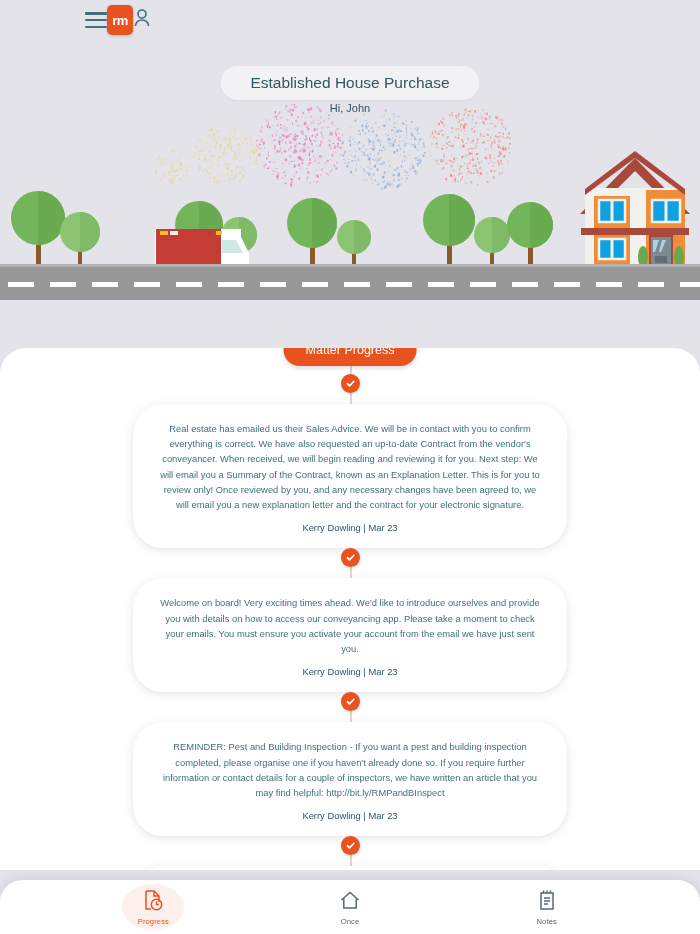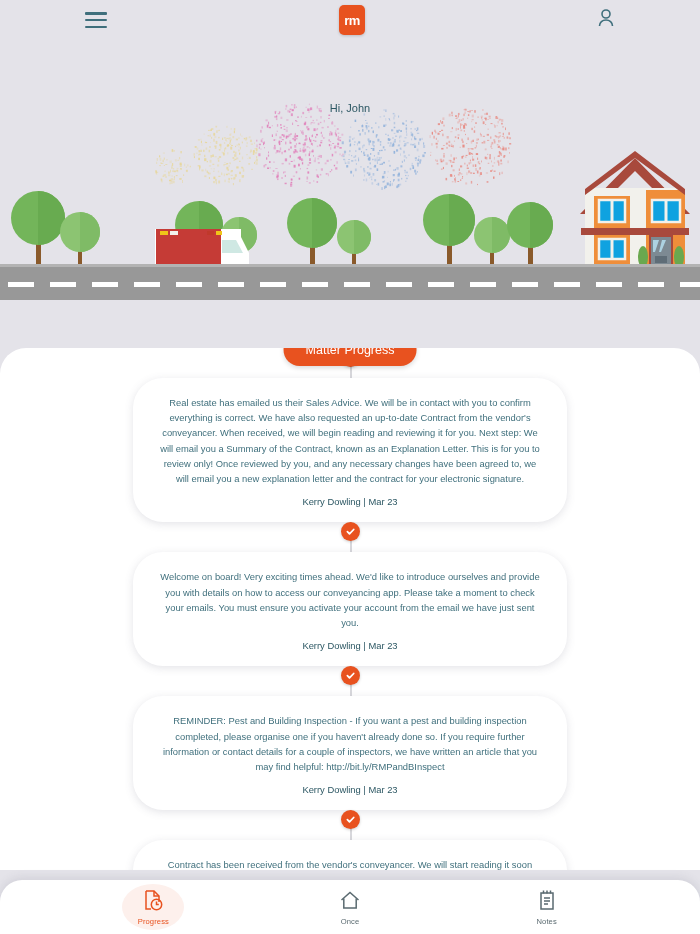--- a/index.html
+++ b/index.html
@@ -15,21 +15,21 @@
     background: #e4e3e9;
     position: relative;
   }
 
   
   .header {
     position: relative;
     height: 40px;
     display: flex;
     align-items: center;
-    justify-content: space-between;
+    justify-content: flex-start;
     padding: 0 85px;
     background: #e4e3e9;
   }
   .hamburger {
     width: 22px; height: 16px;
     display: flex; flex-direction: column; justify-content: space-between;
     cursor: pointer;
   }
   .hamburger span {
     display: block; height: 2.5px; width: 100%;
@@ -111,20 +111,21 @@
     padding: 9px 22px;
     border-radius: 16px;
     border: none;
     cursor: pointer;
     box-shadow: 0 2px 5px rgba(0,0,0,.15);
     z-index: 10;
     white-space: nowrap;
   }
   .timeline {
     position: relative;
+    padding-top: 26px;
     height: 100%;
   }
   .spine {
     position: absolute;
     left: 350px; top: 0; bottom: 0;
     width: 1.5px;
     background: #d8d8dc;
     z-index: 0;
   }
   .node-group { position: relative; z-index: 2; }
@@ -1339,20 +1340,21 @@
         <rect x="160.7" y="92.4" width="1.5" height="1.9" fill="#e8d48a" opacity="0.58"></rect>
         <rect x="162.3" y="73.7" width="1.7" height="2.5" fill="#e8d48a" opacity="0.48"></rect>
         <rect x="156.6" y="72.0" width="1.4" height="2.8" fill="#e8d48a" opacity="0.43"></rect>
         <rect x="186.1" y="83.7" width="1.7" height="2.4" fill="#e8d48a" opacity="0.65"></rect>
         <rect x="171.7" y="79.0" width="1.2" height="1.2" fill="#e8d48a" opacity="0.66"></rect>
         <rect x="159.6" y="71.8" width="1.7" height="3.0" fill="#e8d48a" opacity="0.36"></rect>
         <rect x="173.9" y="90.0" width="0.8" height="2.7" fill="#e8d48a" opacity="0.83"></rect>
       </g>
   </svg>
 
+  <div class="title-pill">Established House Purchase</div>
   <div class="greeting">Hi, John</div>
 
   <svg class="scene" viewBox="0 0 700 160">
 
     <g>
       <rect x="36" y="75" width="5" height="50" fill="#8a5a2b"></rect>
       <path d="M38.5 95 L28 85 M38.5 103 L50 93" stroke="#8a5a2b" stroke-width="4" fill="none"></path>
       <circle cx="38" cy="78" r="27" fill="#73b55a"></circle>
       <path d="M38 51 A27 27 0 0 1 38 105 Z" fill="#68ab50"></path>
 

